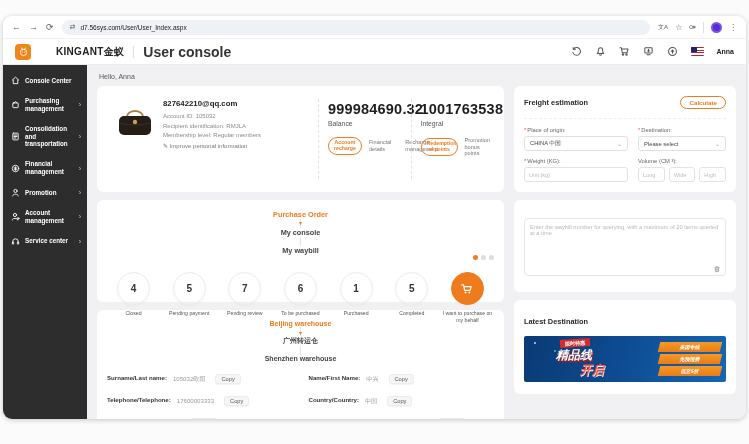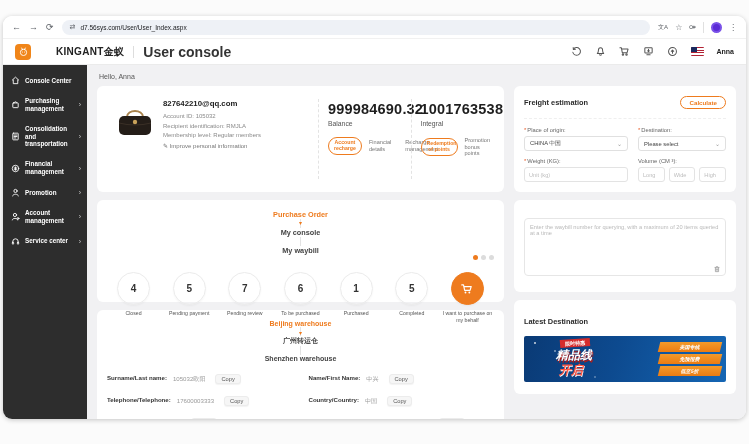--- a/index.html
+++ b/index.html
@@ -127,21 +127,21 @@
   .ann-card { padding-bottom:12px; }
   .banner { margin-top:8px; height:46px; border-radius:2px; position:relative; overflow:hidden;
             background:linear-gradient(105deg,#0a3a75 0%,#0d4a8f 45%,#1566b4 100%); cursor:pointer; }
   .spark { position:absolute; width:2px; height:2px; border-radius:50%; background:rgba(255,255,255,.8);
            box-shadow: 20px 8px 0 rgba(255,255,255,.5), 150px 30px 0 rgba(120,200,255,.8),
                        170px 6px 0 rgba(255,255,255,.4), 60px 34px 0 rgba(255,255,255,.35); left:10px; top:6px; }
   .ban-badge { position:absolute; left:36px; top:3px; background:#d62c2c; color:#fff; font-size:5px;
                padding:1px 5px; transform:rotate(-4deg); font-weight:bold; }
   .ban-line1 { position:absolute; left:32px; top:11px; font-size:12px; font-weight:bold; font-style:italic;
                color:#fff; text-shadow:1px 1.5px 0 #a81f1f; }
-  .ban-line2 { position:absolute; left:35px; top:26px; font-size:12px; font-weight:bold; font-style:italic;
+  .ban-line2 { position:absolute; left:56px; top:26px; font-size:12px; font-weight:bold; font-style:italic;
                color:#ff5440; text-shadow:0.5px 0.5px 0 #fff; }
   .ribbon { position:absolute; right:5px; width:62px; height:10px; background:linear-gradient(#f49a2a,#ec7c12);
             transform:skewX(-14deg); color:#fff; font-size:5px; font-weight:bold; line-height:10px; text-align:center; }
   .r0 { top:6px; } .r1 { top:18px; } .r2 { top:30px; }
 </style>
 </head>
 <body>
 
 <div class="window">
 

